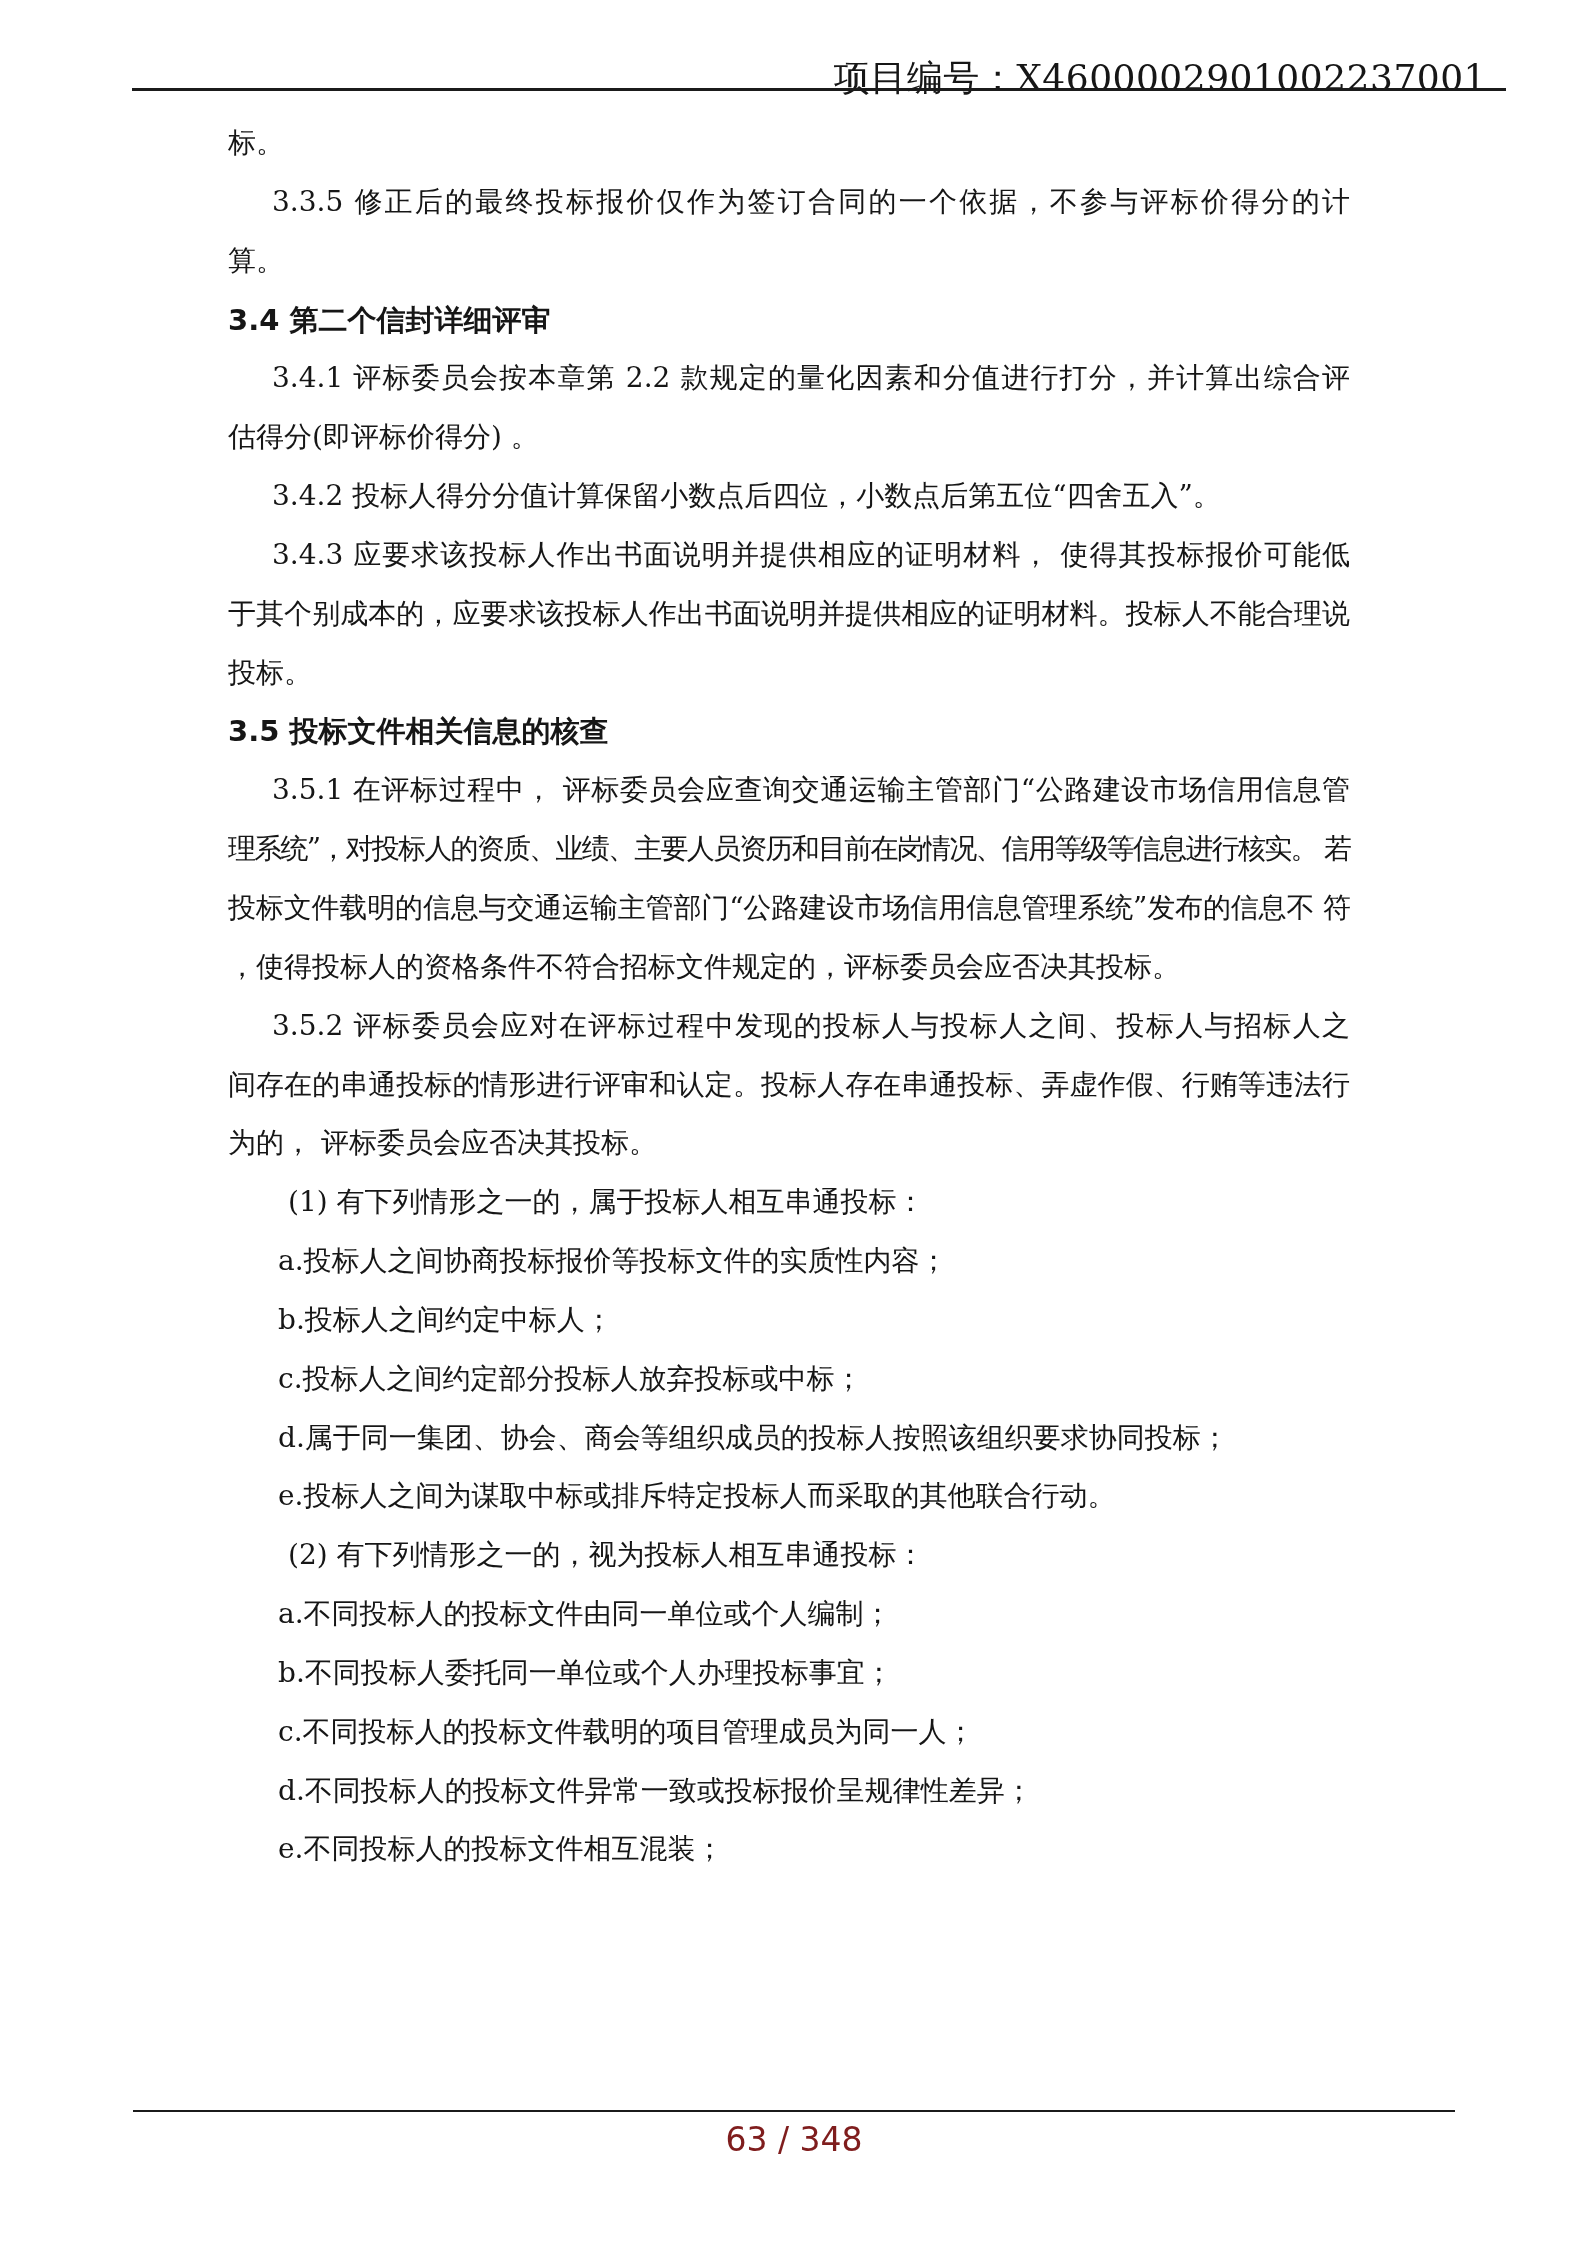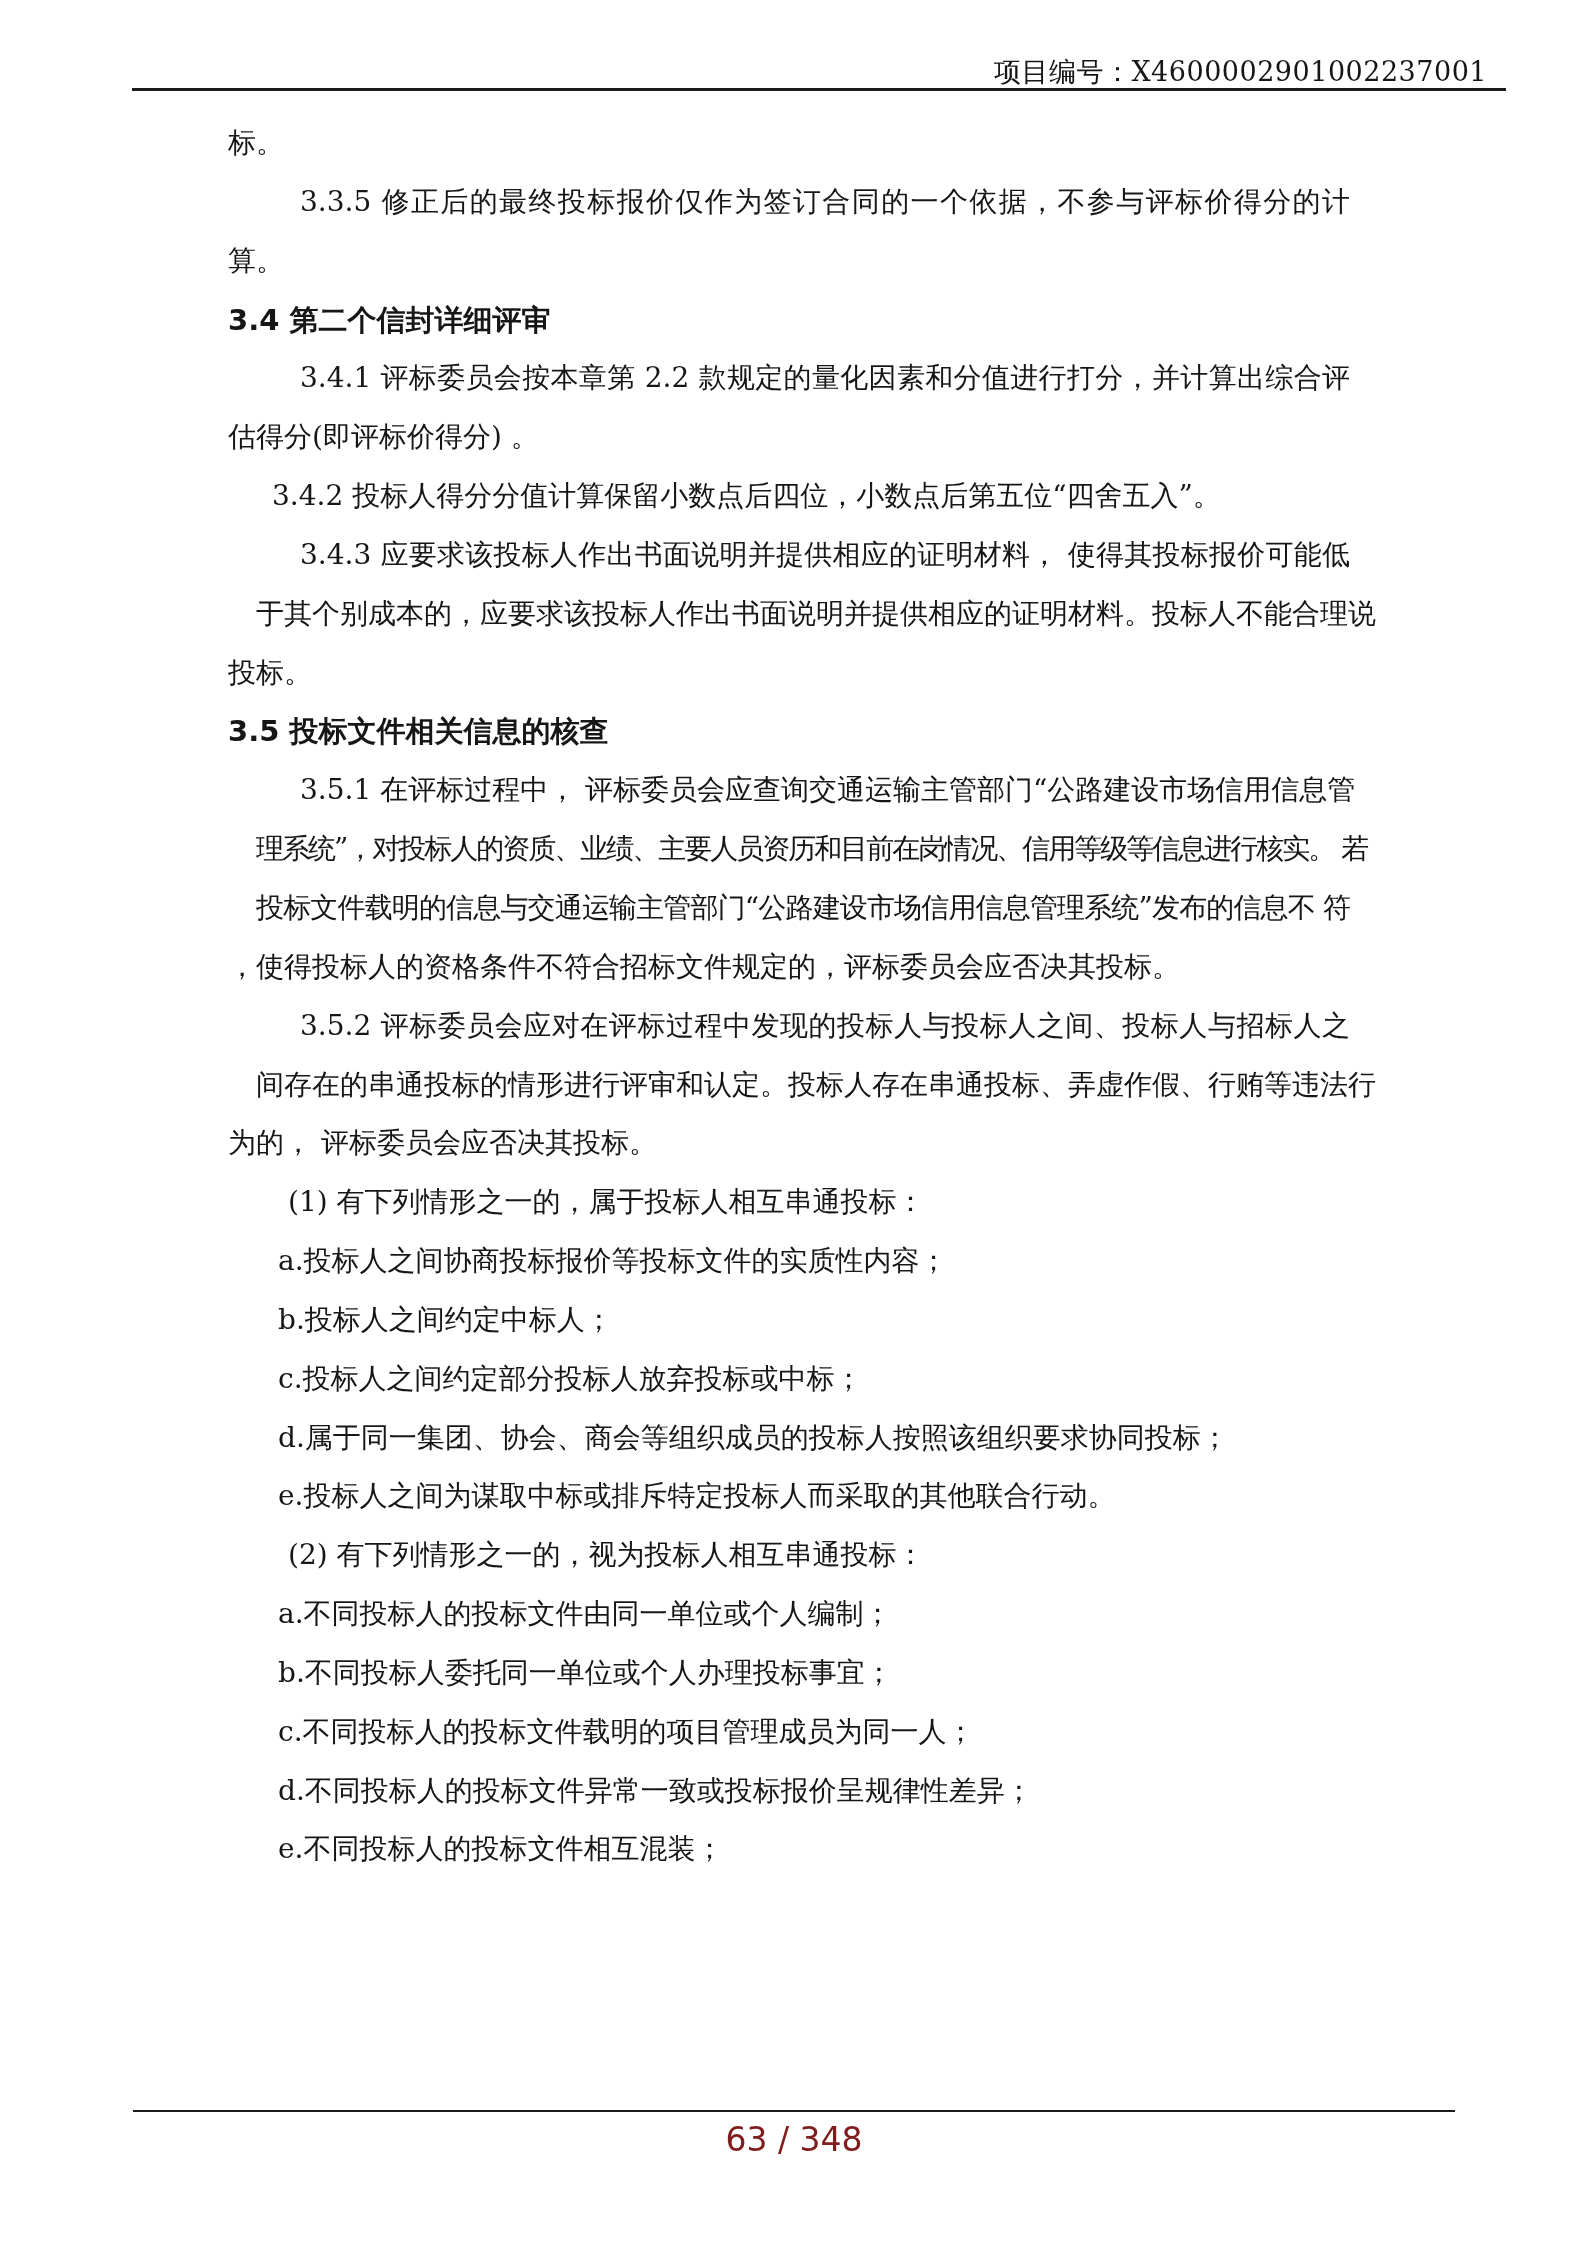--- a/index.html
+++ b/index.html
@@ -2,31 +2,31 @@
 <html><head>
 <meta charset="utf-8">
 <style>
   html,body { margin:0; padding:0; background:#ffffff; }
   .page {
     position:relative; width:1588px; height:2245px; background:#ffffff;
     font-family:"DejaVu Serif", serif; color:#161616; overflow:hidden;
   }
   .header-text {
     position:absolute; top:54px; right:101px;
-    font-size:27px; letter-spacing:0.5px; white-space:nowrap;
+    font-size:36px; letter-spacing:0.5px; white-space:nowrap;
   }
   .header-rule {
     position:absolute; left:132px; top:88px; width:1374px; height:3px; background:#1b1b1b;
   }
   .content { position:absolute; left:228px; top:114px; width:1122px; }
   .l {
     height:58.85px; line-height:58.85px; font-size:28px;
     white-space:nowrap; overflow:visible;
   }
-  .fill { text-align:justify; text-align-last:justify;margin-left:28px; }
+  .fill { text-align:justify; text-align-last:justify; }
   .t1 { letter-spacing:-1px; }
   .t2 { letter-spacing:-2px; }
   .ind1 { padding-left:44px; }
   .ind2 { padding-left:60px; }
   .ind3 { padding-left:50px; }
   .h { font-family:"DejaVu Sans", sans-serif; font-weight:700; font-size:29px; }
   .footer-rule {
     position:absolute; left:133px; top:2110px; width:1322px; height:2px; background:#1b1b1b;
   }
   .footer-text {

